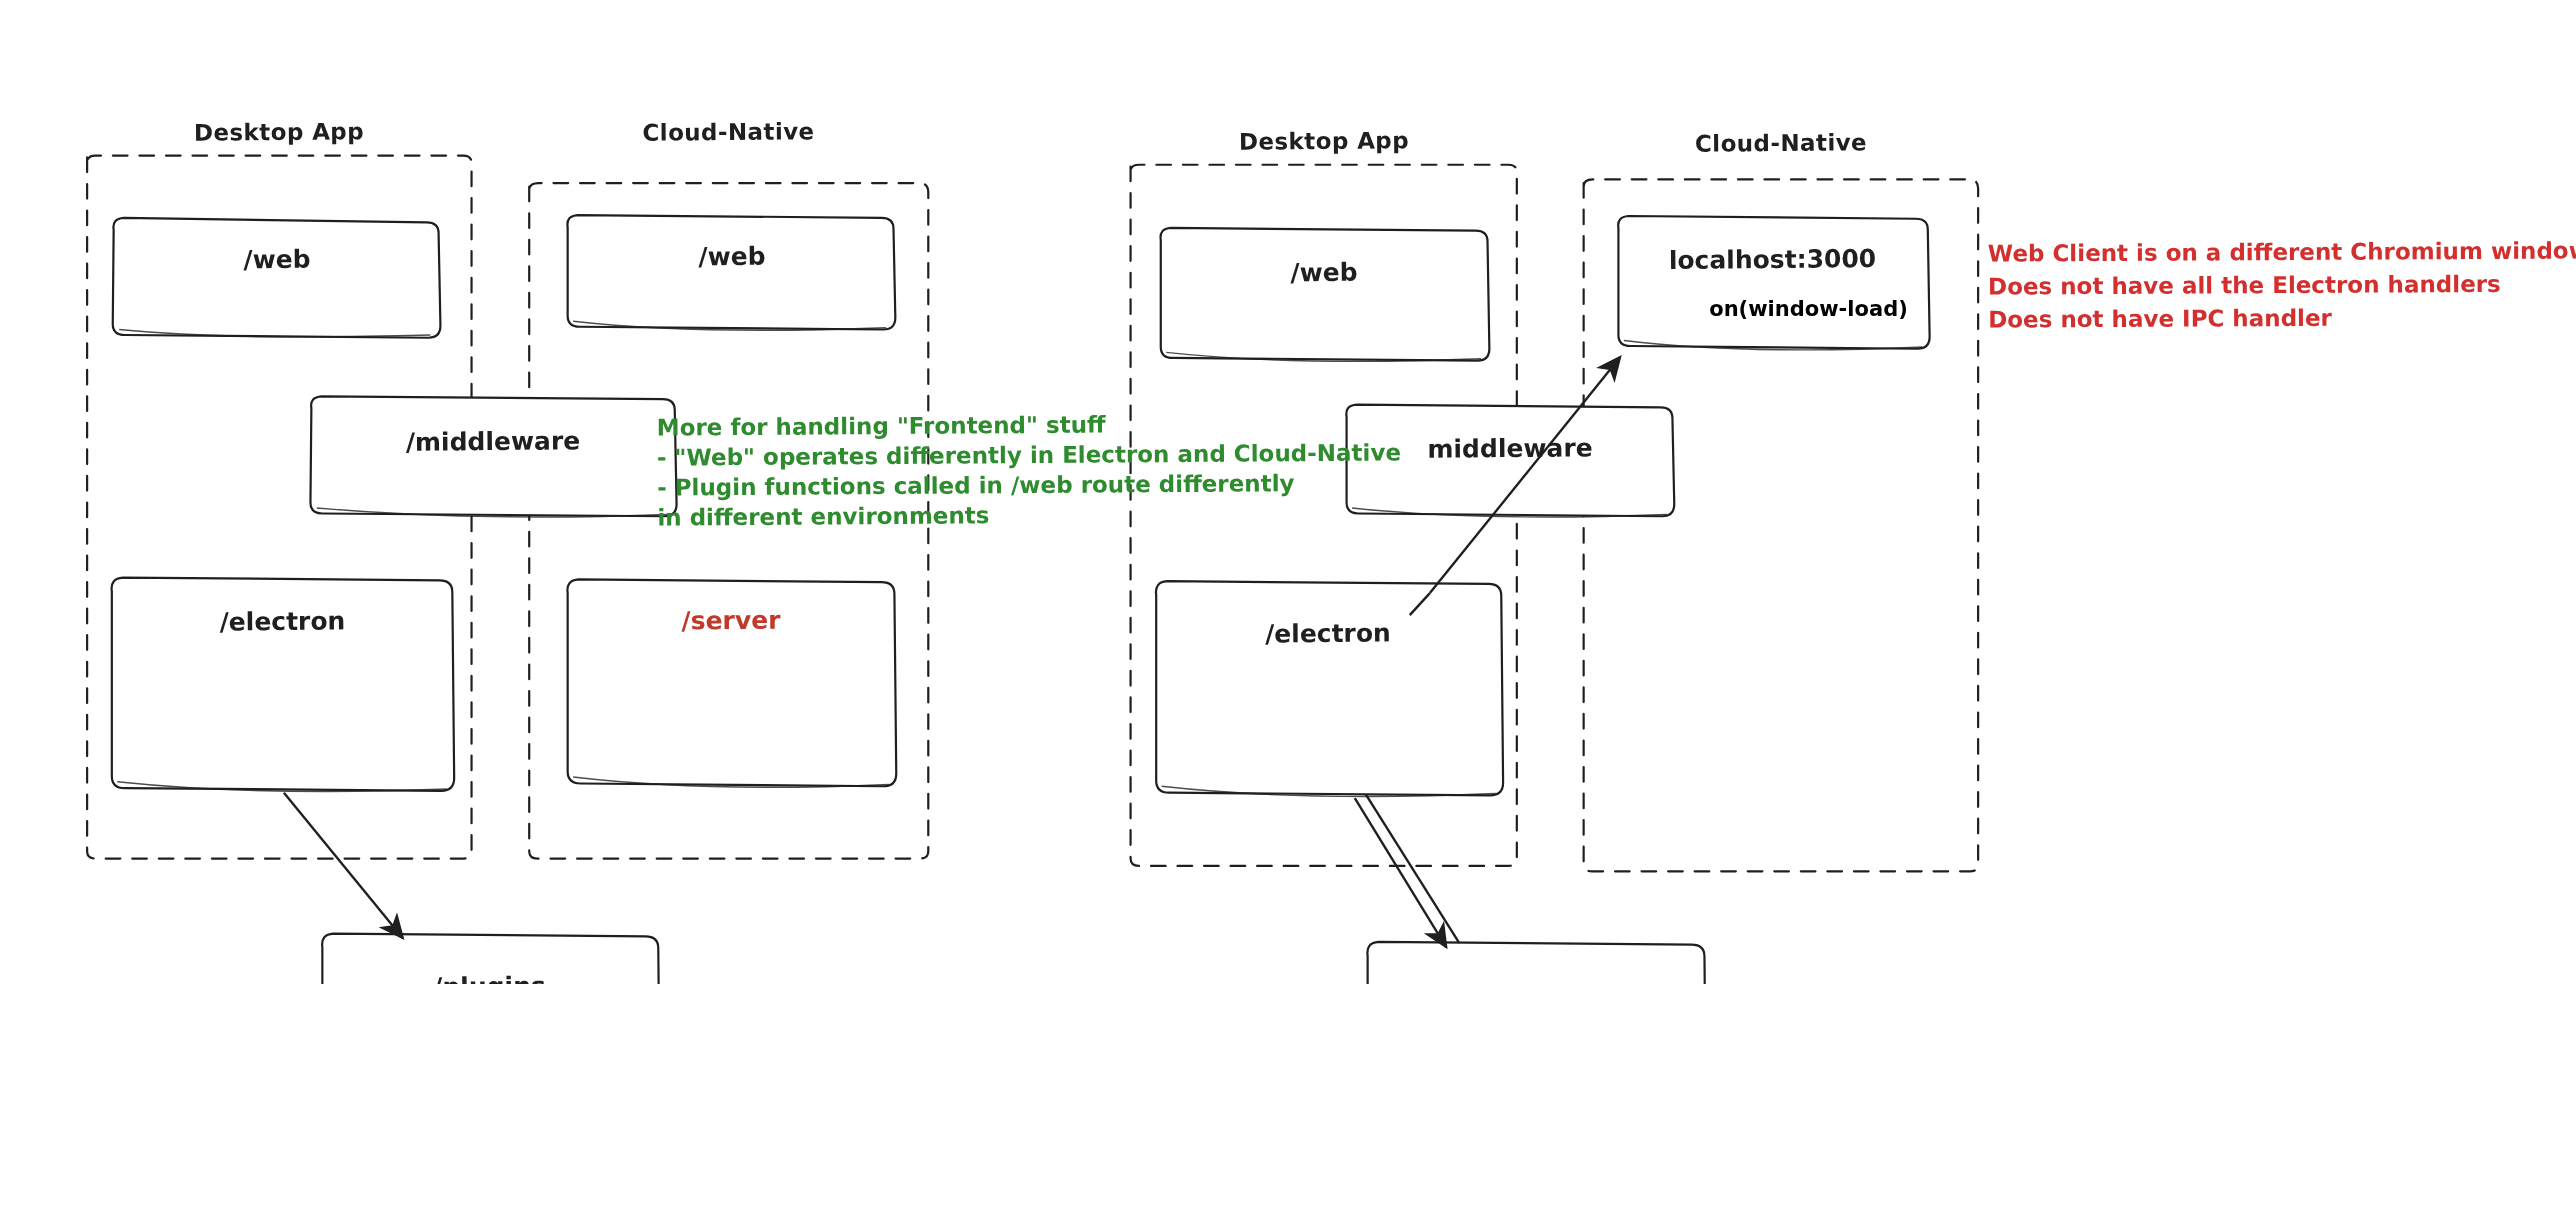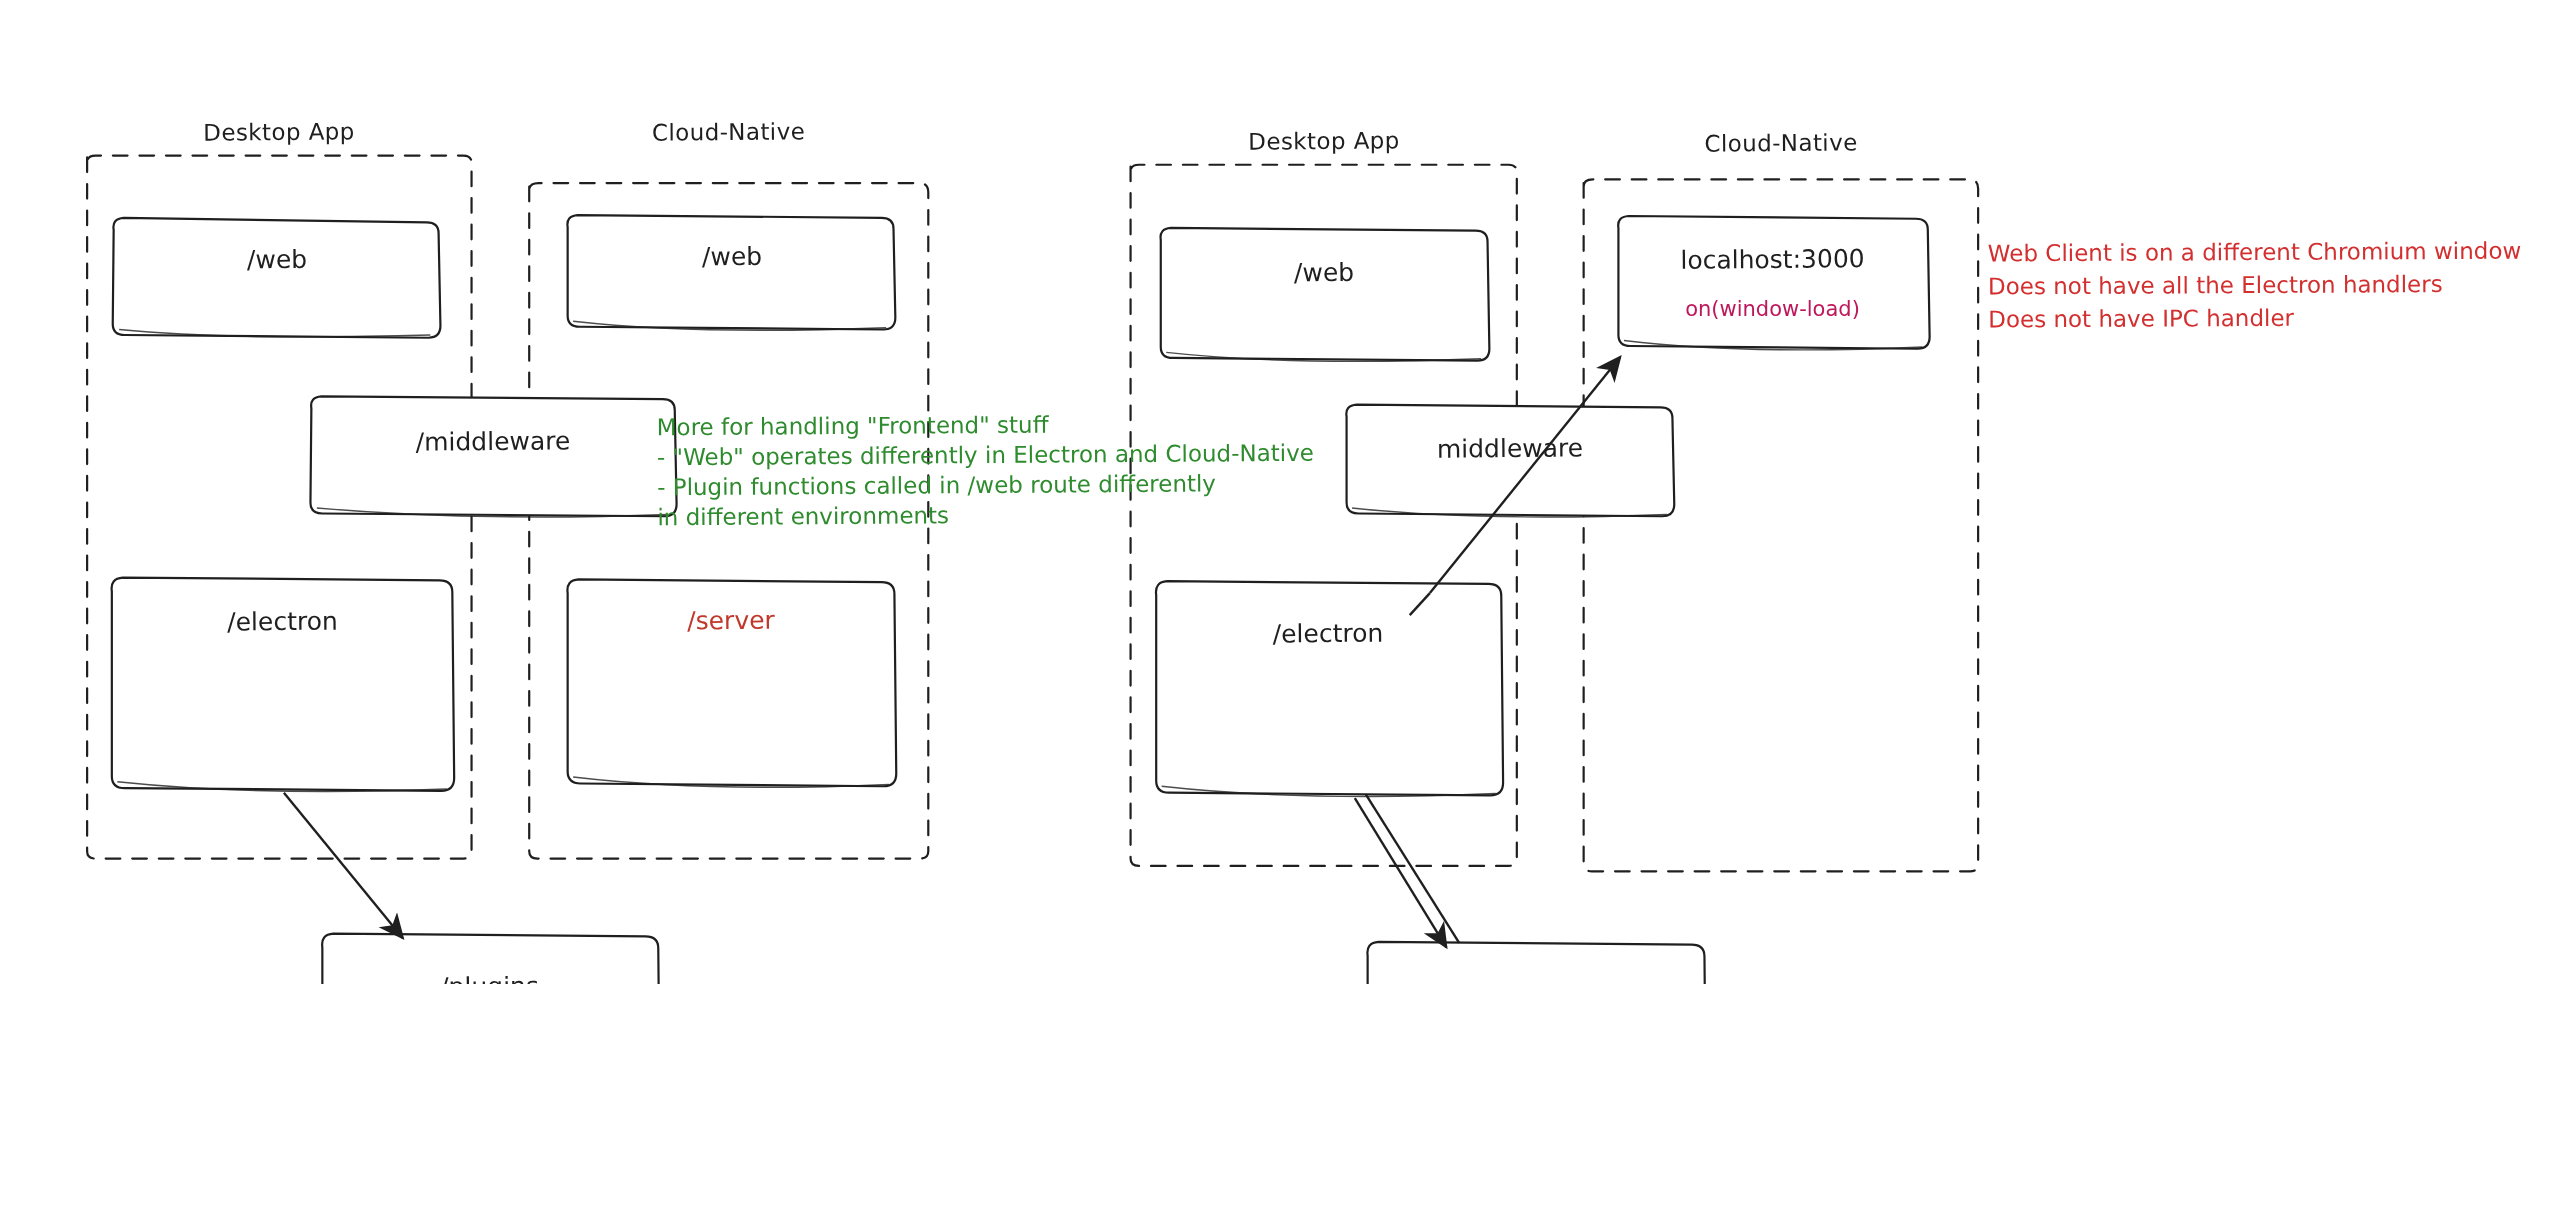--- a/index.html
+++ b/index.html
@@ -7,20 +7,21 @@
     padding: 0;
     background: #ffffff;
   }
   #canvas {
     position: relative;
     width: 2576px;
     height: 984px;
     background: #ffffff;
     overflow: hidden;
     font-family: "DejaVu Sans", sans-serif;
+    font-weight: bold;
   }
   svg.layer {
     position: absolute;
     left: 0;
     top: 0;
     width: 2576px;
     height: 1232px;
     pointer-events: none;
   }
   .lbl {
@@ -35,21 +36,22 @@
     letter-spacing: 0.4px;
   }
   .box-label {
     font-size: 25px;
   }
   .box-label.red {
     color: #c0392b;
   }
   .sub-red {
     font-size: 21px;
-    color: #be185d;
+    color: #000000;
+    padding-left: 36px;
   }
   .note-green {
     position: absolute;
     color: #2e8b2e;
     font-size: 23px;
     line-height: 30px;
     white-space: pre;
     font-family: "DejaVu Sans", sans-serif;
     transform: rotate(-0.4deg);
   }

